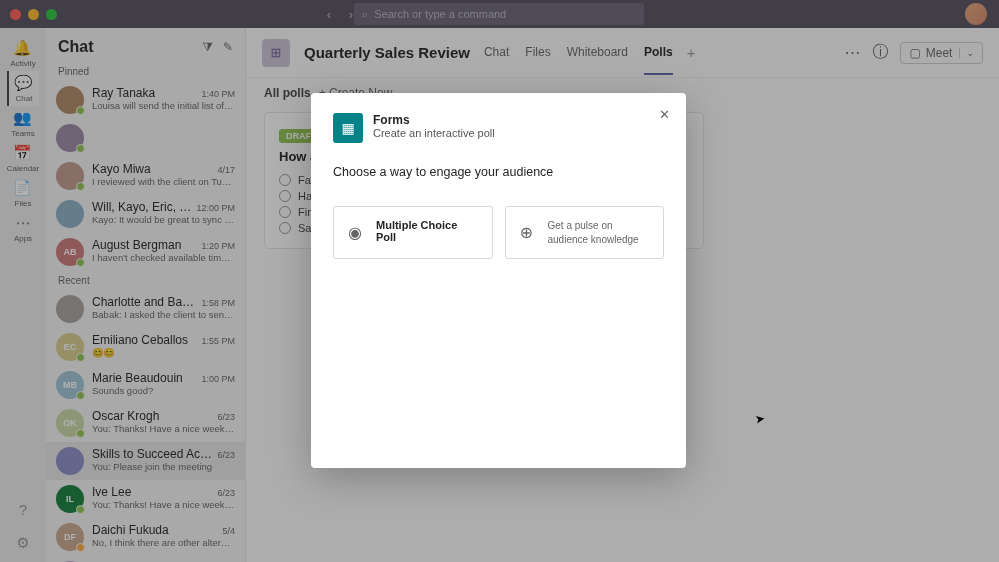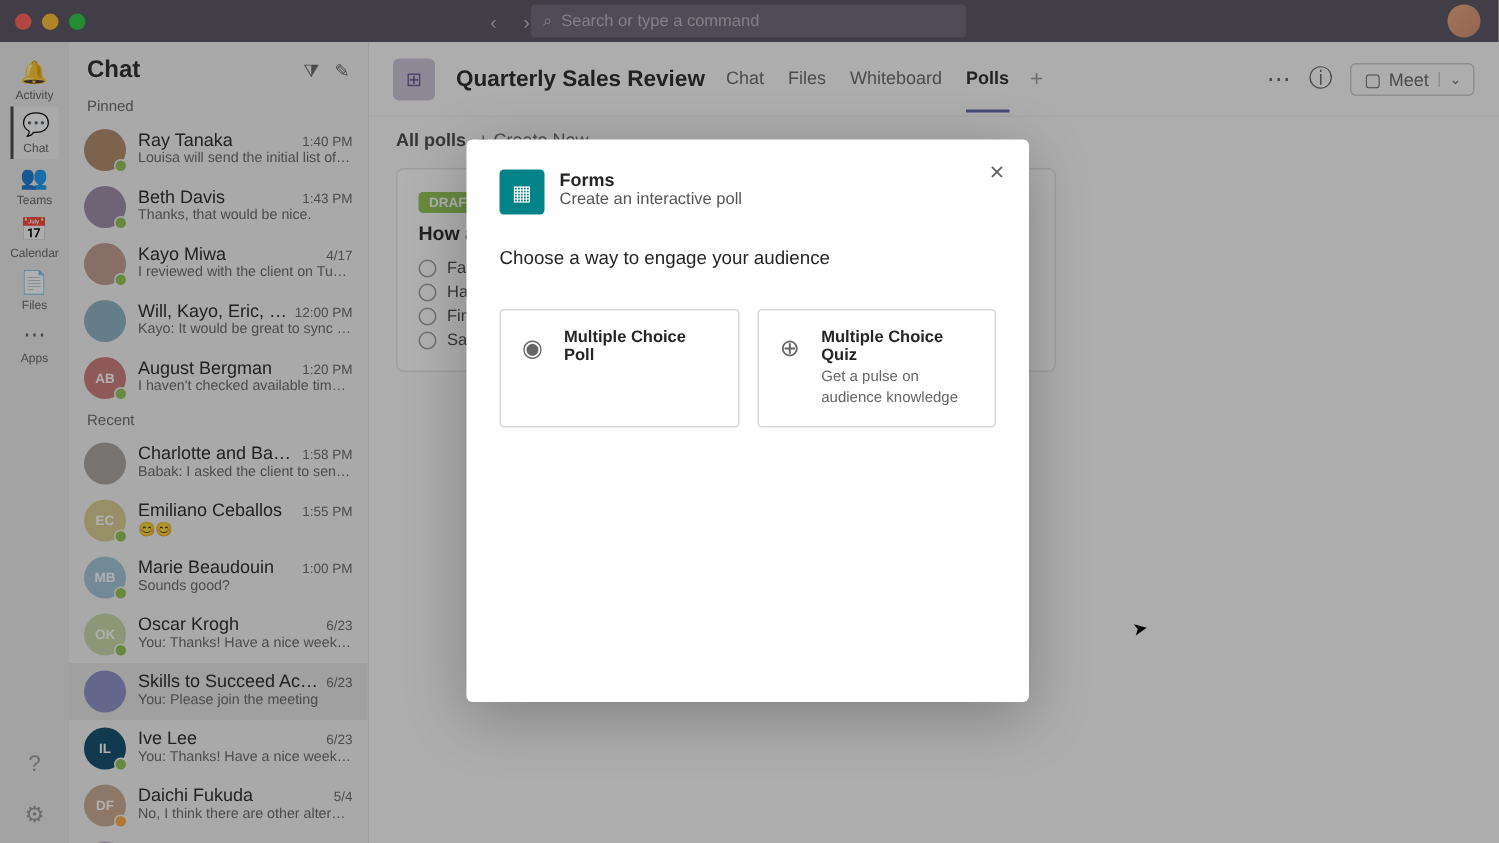--- a/index.html
+++ b/index.html
@@ -140,27 +140,20 @@
               <span class="ci-name">Ray Tanaka</span>
               <span class="ci-time">1:40 PM</span>
             </div>
             <div class="ci-prev">Louisa will send the initial list of atte...</div>
           </div>
         </div>
         <div class="chat-item">
           <div class="ci-av" style="background:#9b8aa6">
             <div class="ci-pres" style="background:#92c353"></div>
           </div>
-          <div class="ci-body">
-            <div class="ci-top">
-              <span class="ci-name">Beth Davis</span>
-              <span class="ci-time">1:43 PM</span>
-            </div>
-            <div class="ci-prev">Thanks, that would be nice.</div>
-          </div>
         </div>
         <div class="chat-item">
           <div class="ci-av" style="background:#c19a8e">
             <div class="ci-pres" style="background:#92c353"></div>
           </div>
           <div class="ci-body">
             <div class="ci-top">
               <span class="ci-name">Kayo Miwa</span>
               <span class="ci-time">4/17</span>
             </div>
@@ -234,21 +227,21 @@
           <div class="ci-av" style="background:#8b8fc7"></div>
           <div class="ci-body">
             <div class="ci-top">
               <span class="ci-name">Skills to Succeed Academy</span>
               <span class="ci-time">6/23</span>
             </div>
             <div class="ci-prev">You: Please join the meeting</div>
           </div>
         </div>
         <div class="chat-item">
-          <div class="ci-av" style="background:#0c4a6e">IL<div class="ci-pres" style="background:#92c353"></div></div>
+          <div class="ci-av" style="background:#15803d">IL<div class="ci-pres" style="background:#92c353"></div></div>
           <div class="ci-body">
             <div class="ci-top">
               <span class="ci-name">Ive Lee</span>
               <span class="ci-time">6/23</span>
             </div>
             <div class="ci-prev">You: Thanks! Have a nice weekend</div>
           </div>
         </div>
         <div class="chat-item">
           <div class="ci-av" style="background:#c9a88e">DF<div class="ci-pres" style="background:#ffaa44"></div></div>
@@ -332,18 +325,17 @@
     </div>
   </div>
   <div class="modal-prompt">Choose a way to engage your audience</div>
   <div class="opt-row" id="modal-opts">
       <div class="opt-card">
         <div class="opt-ic">◉</div>
         <div class="opt-title">Multiple Choice Poll</div>
       </div>
       <div class="opt-card">
         <div class="opt-ic">⊕</div>
-        <div class="opt-title">Multiple Choice Quiz</div>
         <div class="opt-desc">Get a pulse on audience knowledge</div>
       </div>
     </div>
 </div>
 <div class="cursor">➤</div>
 
 </body></html>

